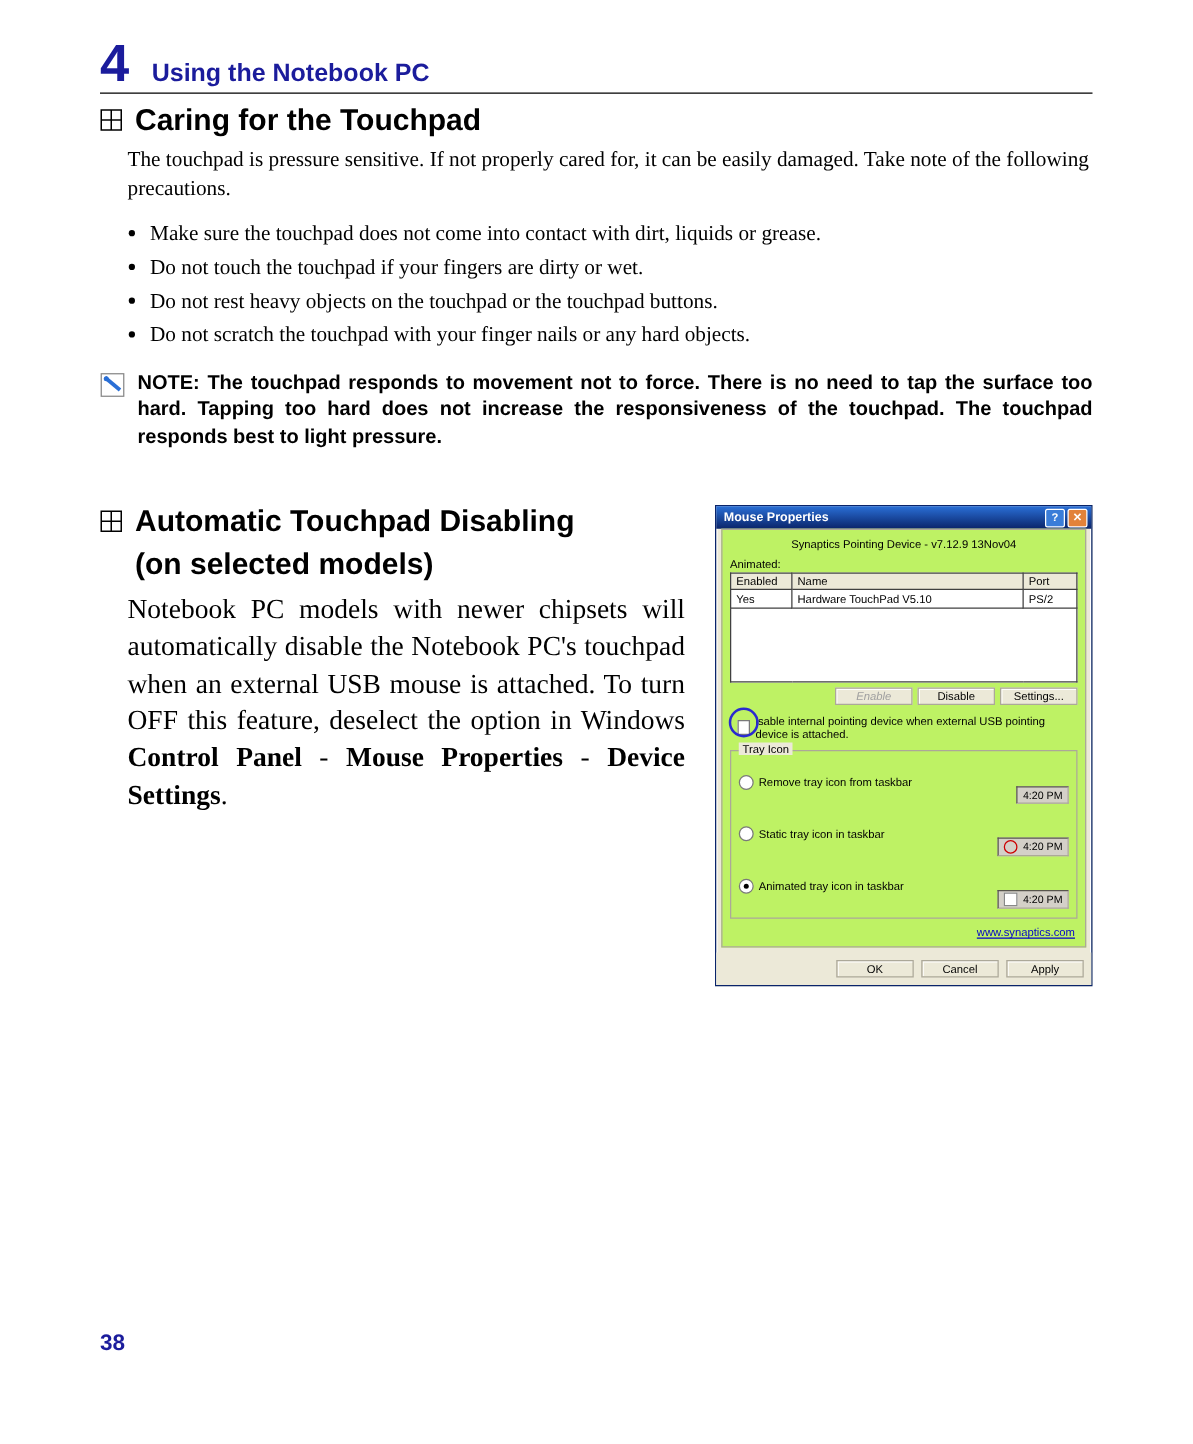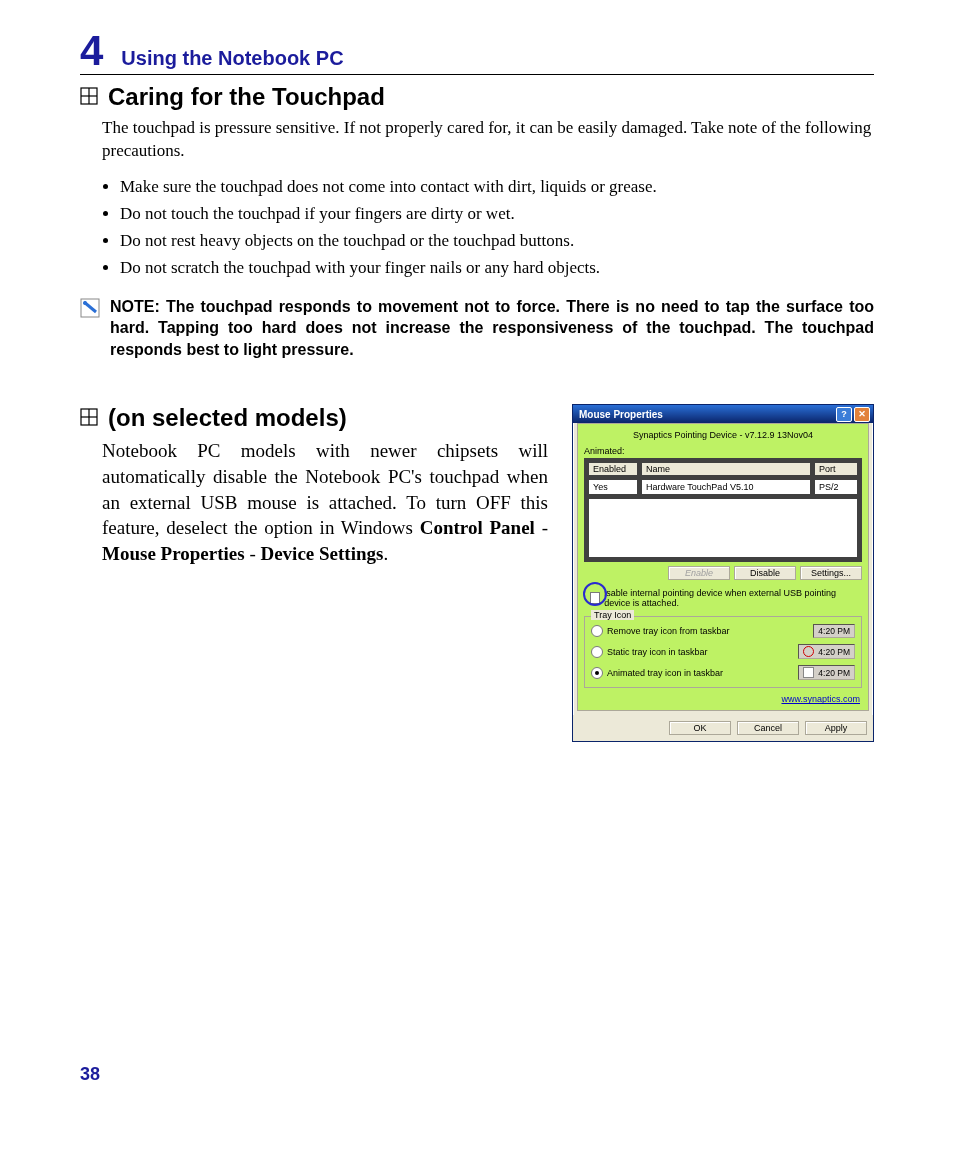--- a/index.html
+++ b/index.html
@@ -88,21 +88,21 @@
   .note-label { font-weight: bold; }
 
   .two-col {
     display: flex;
     gap: 24px;
     margin-top: 44px;
     align-items: flex-start;
   }
   .left-col { flex: 1 1 0; }
   .auto-body {
-    font-size: 19px;
+    font-size: 22px;
     line-height: 1.35;
     text-align: justify;
     margin: 6px 0 0 22px;
   }
   .bold { font-weight: bold; }
 
   
   .dialog {
     width: 300px;
     font-family: Tahoma, Arial, sans-serif;
@@ -197,21 +197,21 @@
     font-size: 9px;
   }
   .dev-table {
     width: 100%;
     background: #fff;
     border: 1px solid #aca899;
     border-collapse: collapse;
     font-size: 9px;
   }
   .dev-table th, .dev-table td {
-    border: 5px solid #404040;
+    border: 1px solid #404040;
     padding: 1px 4px;
     text-align: left;
     font-weight: normal;
   }
   .dev-table th { background: #ece9d8; }
   .dev-table td { height: 12px; }
   .btn-row {
     display: flex;
     justify-content: flex-end;
     gap: 4px;
@@ -256,25 +256,26 @@
   }
   .radio-lhs { display: flex; align-items: center; gap: 4px; }
   .radio {
     width: 10px; height: 10px; border: 1px solid #7a7a7a; border-radius: 50%; background: #fff;
     display: flex; align-items: center; justify-content: center;
   }
   .radio.checked::after {
     content: ""; width: 4px; height: 4px; background: #000; border-radius: 50%;
   }
   .tray-sample {
-    display: flex; align-items: center; gap: 4px;
+    display: flex; align-items: flex-start; gap: 4px;
     border: 1px inset #aca899;
     background: #d4d0c8;
     padding: 1px 4px;
     font-size: 8.5px;
+    margin-top: 21px;
   }
   .tray-sample .ticon {
     width: 9px; height: 9px;
     background: #fff;
     border: 1px solid #888;
   }
   .tray-sample .ticon.red {
     border-radius: 50%;
     border: 1.5px solid #c00;
     background: transparent;
@@ -352,20 +353,21 @@
     <div class="left-col">
       <div class="section-row">
         <span class="section-icon">
           <svg viewBox="0 0 18 18">
               <rect x="1" y="1" width="16" height="16" fill="none" stroke="#000" stroke-width="1.2"></rect>
               <line x1="1" y1="9" x2="17" y2="9" stroke="#000" stroke-width="1.2"></line>
               <line x1="9" y1="1" x2="9" y2="17" stroke="#000" stroke-width="1.2"></line>
             </svg>
         </span>
         <div>
+          <h2 class="section-title" style="margin-bottom:6px;">Automatic Touchpad Disabling</h2>
           <h2 class="section-title">(on selected models)</h2>
         </div>
       </div>
       <p class="auto-body">
         <span>Notebook PC models with newer chipsets will automatically disable the Notebook PC's touchpad when an external USB mouse is attached. To turn OFF this feature, deselect the option in Windows </span><span class="bold">Control Panel</span><span> - </span><span class="bold">Mouse Properties</span><span> - </span><span class="bold">Device Settings</span><span>.</span>
       </p>
     </div>
 
     <div class="dialog">
       <div class="titlebar">

